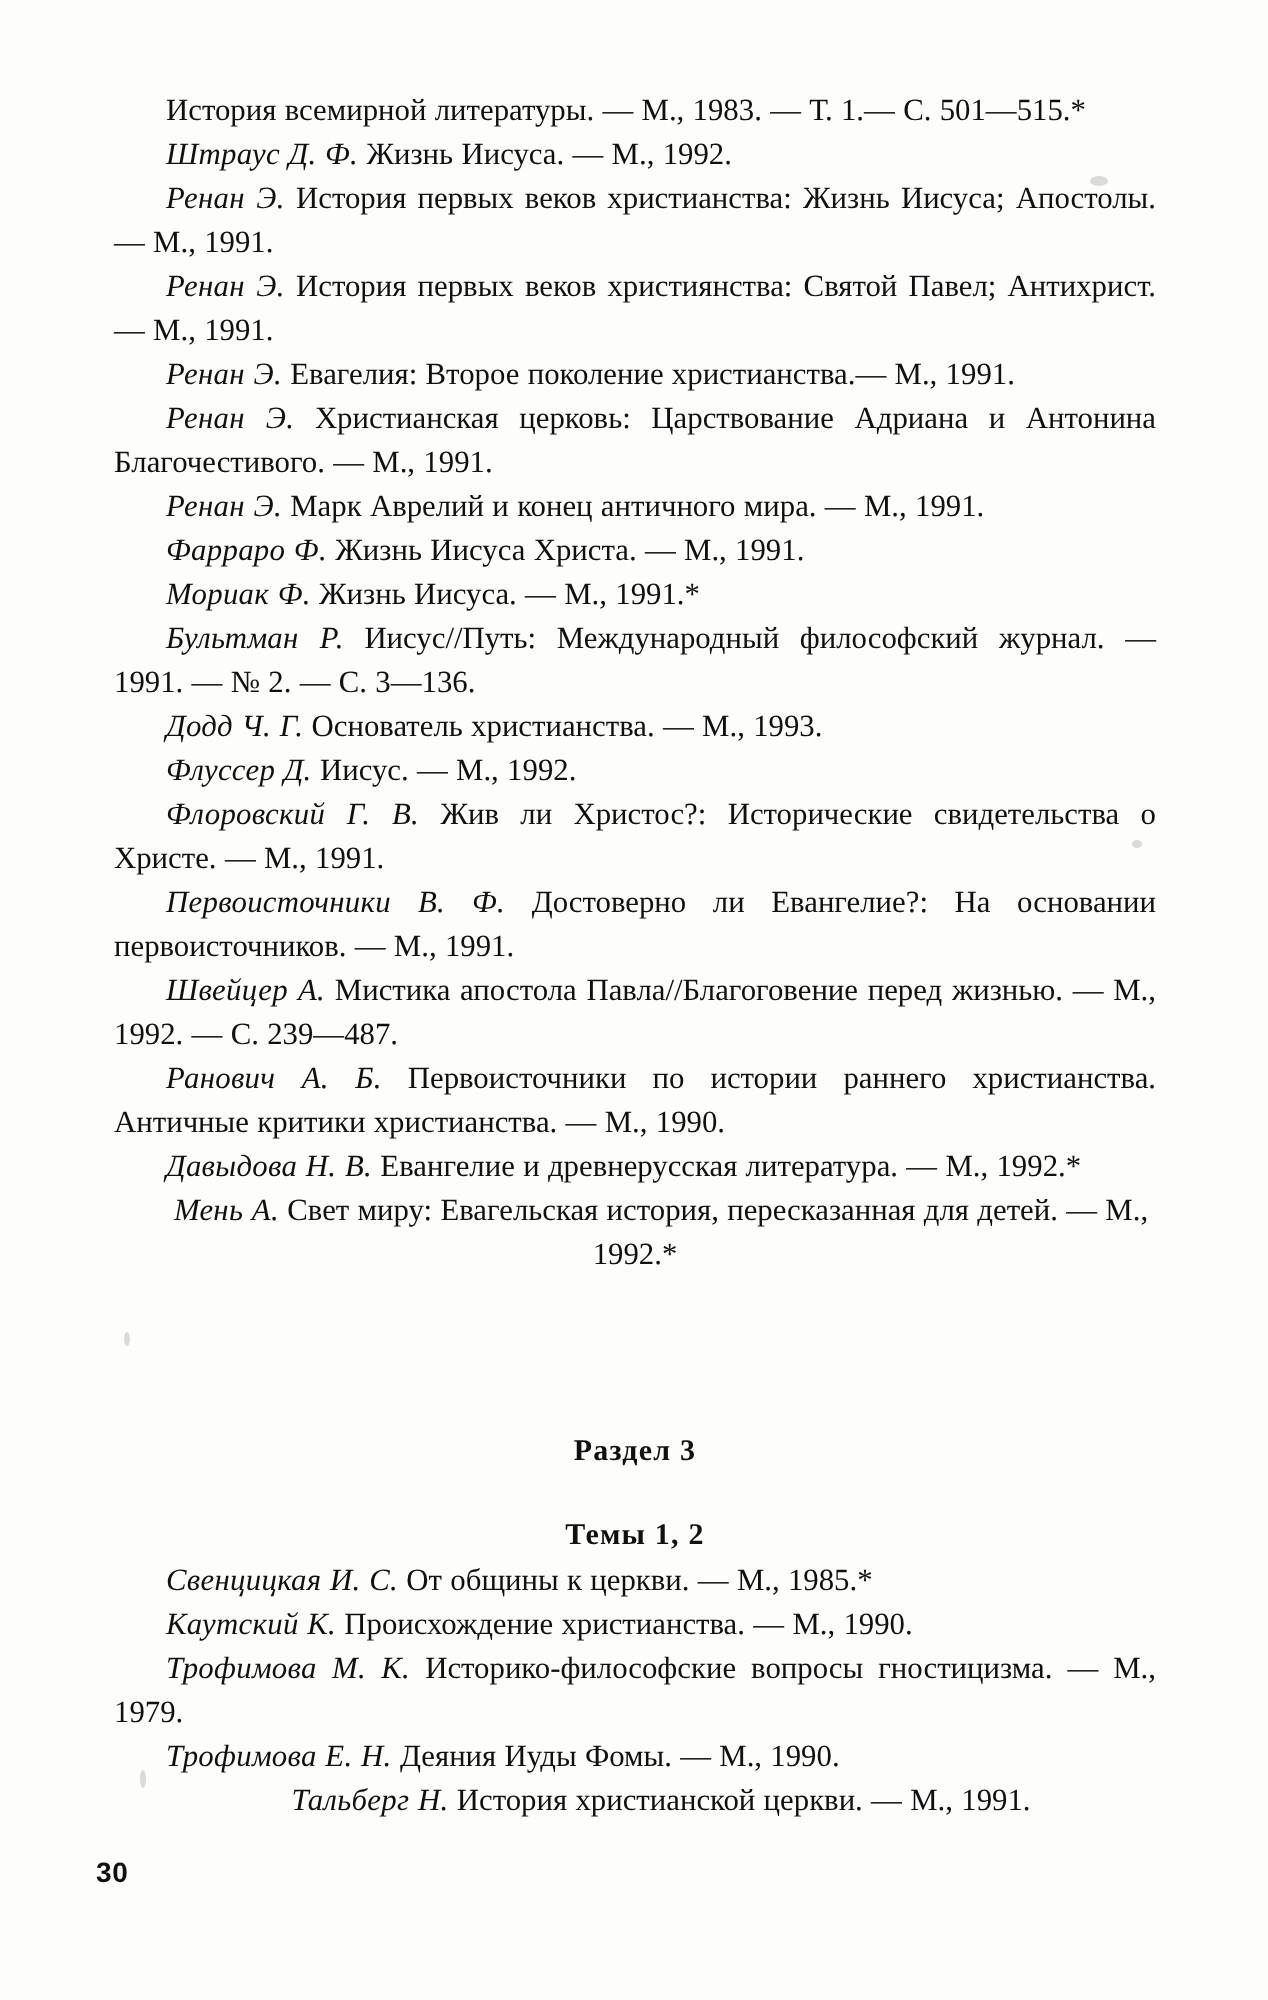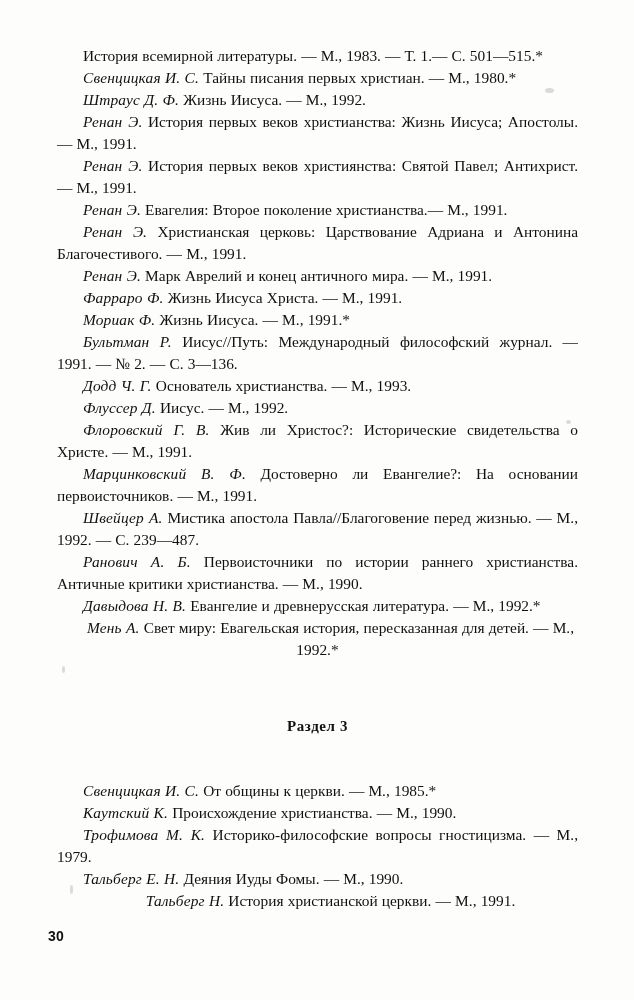--- a/index.html
+++ b/index.html
@@ -96,47 +96,47 @@
 
 <div class="page">
 
   <div class="speck" style="left:545px;top:88px;width:9px;height:5px;"></div>
   <div class="speck" style="left:62px;top:666px;width:3px;height:7px;"></div>
   <div class="speck" style="left:70px;top:885px;width:3px;height:9px;"></div>
   <div class="speck" style="left:566px;top:420px;width:5px;height:4px;"></div>
 
   <div class="textblock">
     <p class="entry"><span class="au"></span><span>История всемирной  литературы. — М., 1983. — Т. 1.— С. 501—515.*</span></p>
-    <p class="entry"><span class="au">Свенцицкая И. С.</span><span> Тайны писания первых христиан. — М., 1980.*</span></p>
     <p class="entry tight"><span class="au">Штраус Д. Ф.</span><span> Жизнь Иисуса. — М., 1992.</span></p>
     <p class="entry"><span class="au">Ренан Э.</span><span> История первых веков христианства: Жизнь Иисуса; Апостолы. — М., 1991.</span></p>
     <p class="entry"><span class="au">Ренан Э.</span><span> История первых веков християнства: Святой Павел; Антихрист. — М., 1991.</span></p>
     <p class="entry"><span class="au">Ренан Э.</span><span> Евагелия: Второе поколение христианства.— М., 1991.</span></p>
     <p class="entry"><span class="au">Ренан Э.</span><span> Христианская церковь: Царствование Адриана и Антонина Благочестивого. — М., 1991.</span></p>
     <p class="entry"><span class="au">Ренан Э.</span><span> Марк Аврелий и конец античного  мира. — М., 1991.</span></p>
     <p class="entry tight"><span class="au">Фарраро Ф.</span><span> Жизнь Иисуса Христа. — М., 1991.</span></p>
     <p class="entry tight"><span class="au">Мориак Ф.</span><span> Жизнь Иисуса. — М., 1991.*</span></p>
     <p class="entry"><span class="au">Бультман Р.</span><span> Иисус//Путь: Международный философский  журнал. — 1991. — № 2. — С. 3—136.</span></p>
     <p class="entry tight"><span class="au">Додд Ч. Г.</span><span> Основатель христианства. — М., 1993.</span></p>
     <p class="entry tight"><span class="au">Флуссер Д.</span><span> Иисус. — М., 1992.</span></p>
     <p class="entry"><span class="au">Флоровский Г. В.</span><span> Жив  ли Христос?: Исторические свидетельства о Христе. — М., 1991.</span></p>
-    <p class="entry"><span class="au">Марцинковский В. Ф.</span><span> Достоверно ли Евангелие?: На основании первоисточников. — М., 1991.</span></p>
+    <p class="entry"><span class="au">Первоисточники В. Ф.</span><span> Достоверно ли Евангелие?: На основании первоисточников. — М., 1991.</span></p>
     <p class="entry"><span class="au">Швейцер А.</span><span> Мистика апостола Павла//Благоговение перед жизнью. — М., 1992. — С. 239—487.</span></p>
     <p class="entry"><span class="au">Ранович А. Б.</span><span> Первоисточники  по истории  раннего христианства.  Античные   критики  христианства. — М., 1990.</span></p>
     <p class="entry"><span class="au">Давыдова Н. В.</span><span> Евангелие  и древнерусская литература. — М., 1992.*</span></p>
     <p class="entry"><span class="au">Мень А.</span><span> Свет миру: Евагельская история, пересказанная для детей. — М., 1992.*</span></p>
   </div>
 
   <div class="headings">
     <p class="h-section">Раздел 3</p>
+    <p class="h-topic">Темы 1, 2</p>
   </div>
 
   <div class="textblock2">
     <p class="entry tight"><span class="au">Свенцицкая И. С.</span><span> От общины к церкви. — М., 1985.*</span></p>
     <p class="entry tight"><span class="au">Каутский К.</span><span> Происхождение христианства. — М., 1990.</span></p>
     <p class="entry"><span class="au">Трофимова М. К.</span><span> Историко-философские вопросы гностицизма. — М., 1979.</span></p>
-    <p class="entry tight"><span class="au">Тальберг Е. Н.</span><span> Деяния Иуды Фомы. — М., 1990.</span></p>
+    <p class="entry tight"><span class="au">Трофимова Е. Н.</span><span> Деяния Иуды Фомы. — М., 1990.</span></p>
     <p class="entry"><span class="au">Тальберг Н.</span><span> История  христианской  церкви. — М., 1991.</span></p>
   </div>
 
   <div class="pagenum">30</div>
 
 </div>
 
 </body></html>

